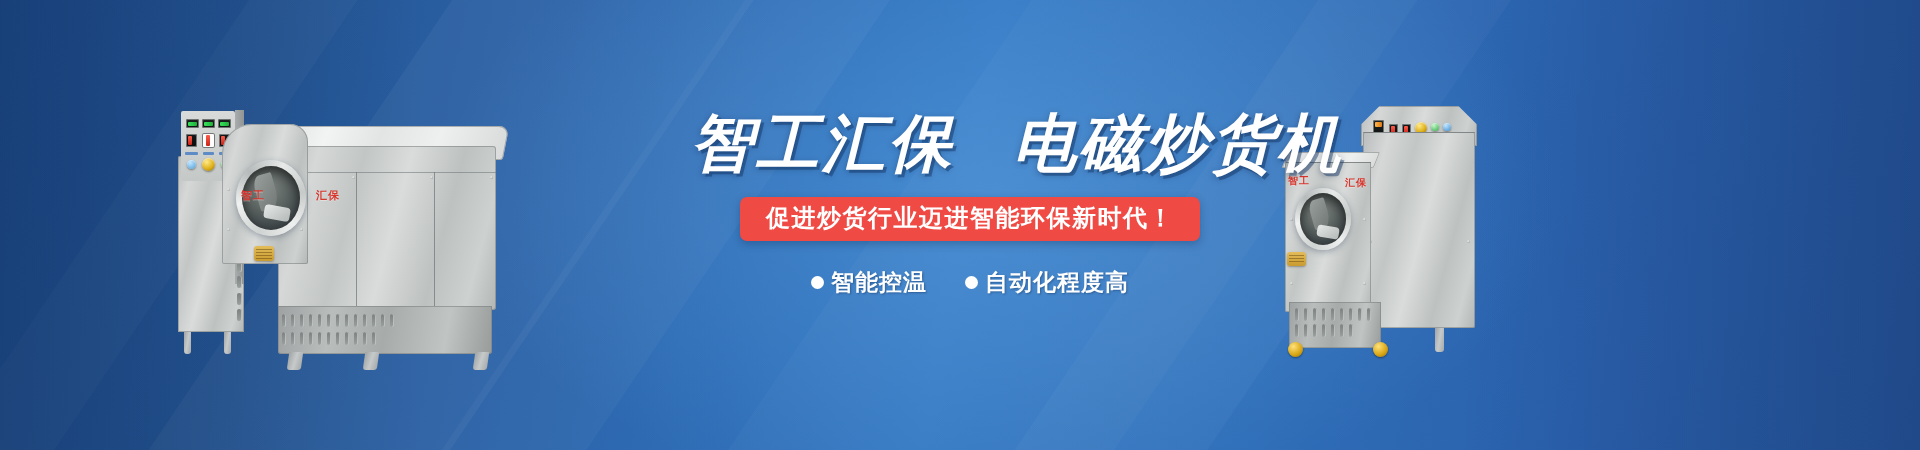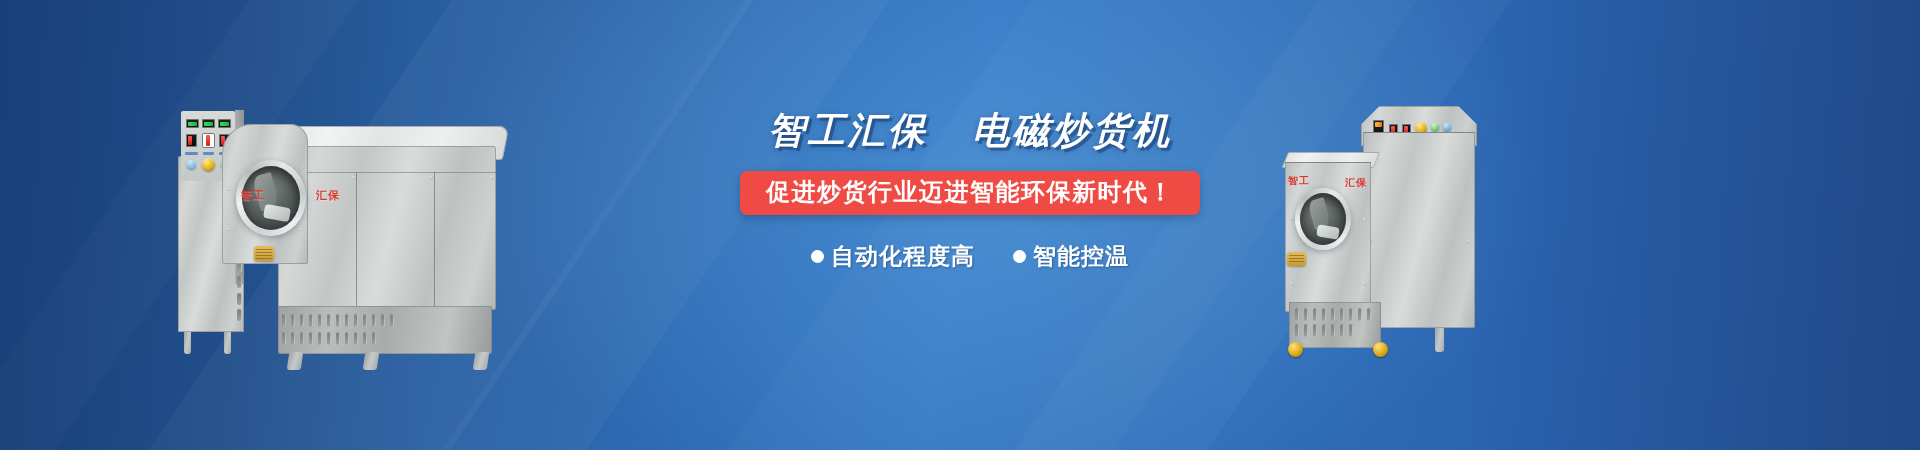--- a/index.html
+++ b/index.html
@@ -26,21 +26,21 @@
   .s3{ left:1180px; top:-220px; width:320px; height:1000px; background:rgba(255,255,255,.028)!important; }
   .s4{ left:1480px; top:-240px; width:160px; height:1000px; background:rgba(255,255,255,.03)!important; }
   .s5{ left:330px; top:-120px; width:90px; height:800px; background:rgba(255,255,255,.03)!important; }
   .vig{ position:absolute; inset:0; pointer-events:none;
     background:linear-gradient(to right, rgba(10,35,75,.32) 0%, rgba(10,35,75,0) 22%, rgba(10,35,75,0) 76%, rgba(10,35,75,.26) 100%); }
 
   
   .copy{ position:absolute; left:690px; top:112px; width:560px; text-align:center; z-index:9; }
 
   .headline{
-    font-size:37px; line-height:1; font-weight:bold; font-style:italic;
+    font-size:63px; line-height:1; font-weight:bold; font-style:italic;
     color:#fff; letter-spacing:3px; white-space:nowrap;
     text-shadow:3px 3px 0 rgba(18,52,100,.45), 0 2px 6px rgba(10,30,65,.35);
   }
   .headline .gap{ display:inline-block; width:18px; }
 
   .redbar{
     display:inline-block; margin-top:22px; padding:8px 26px 10px;
     border-radius:7px; background:#ef4a44;
     box-shadow:0 3px 8px rgba(12,35,70,.3);
   }
@@ -339,22 +339,22 @@
       <span>电磁炒货机</span>
     </div>
 
     <div class="redbar">
       <span>促进炒货行业迈进智能环保新时代！</span>
     </div>
 
     <div class="feats">
       <div class="feat">
         <span class="dot"></span>
-        <span class="lbl">自动化程度高</span>
+        <span class="lbl">智能控温</span>
       </div>
       <div class="feat">
         <span class="dot"></span>
-        <span class="lbl">智能控温</span>
+        <span class="lbl">自动化程度高</span>
       </div>
     </div>
 
   </div>
 </div>
 
 </body></html>

